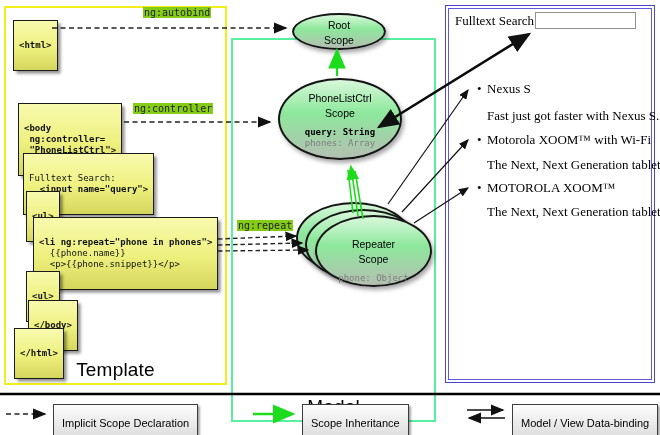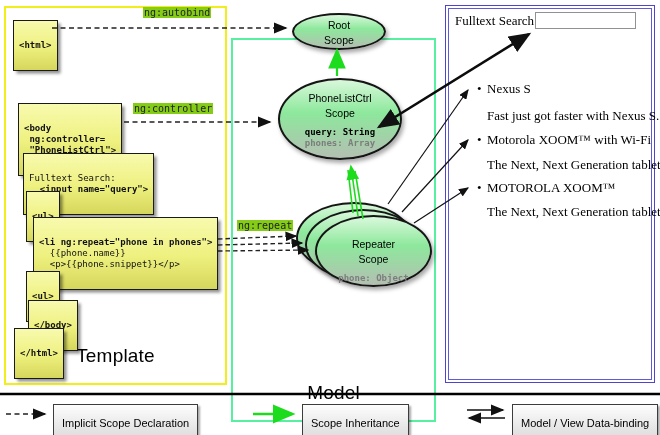--- a/index.html
+++ b/index.html
@@ -5,41 +5,41 @@
   html,body{margin:0;padding:0;background:#fff;}
   .stage{position:relative;width:660px;height:435px;background:#fff;
          font-family:"Liberation Sans",sans-serif;overflow:hidden;}
 
   
   .panel{position:absolute;background:transparent;}
   .panel-template{left:4px;top:6px;width:219px;height:375px;border:2px solid #f2ee1b;}
   .panel-model{left:231px;top:3px;width:201px;height:380px;border:2px solid #57efa0;margin-top:35px;}
   .panel-view{left:445px;top:5px;width:208px;height:376px;border:1px solid #4d44cf;}
   .panel-view .inner{position:absolute;inset:2px;border:1px solid #6059d8;}
-  .panel-label{position:absolute;bottom:16px;left:0;width:100%;text-align:center;
+  .panel-label{position:absolute;bottom:2px;left:0;width:100%;text-align:center;
                font-size:19px;color:#000;letter-spacing:0.2px;}
 
   
   .code-box{position:absolute;z-index:4;padding:19px 5px;
             background:linear-gradient(180deg,#f8faae 0%,#eef07e 55%,#d4d65c 100%);
             border:1.5px solid #1a1a1a;box-shadow:2.5px 2.5px 3px rgba(0,0,0,0.45);}
   .cl{font-family:"DejaVu Sans Mono",monospace;font-size:9px;line-height:11px;
       color:#111;white-space:pre;}
   .b{font-weight:bold;}
 
   
   .ng-label{position:absolute;z-index:5;font-family:"DejaVu Sans Mono",monospace;
             font-weight:normal;font-size:10px;color:#222;background:#84cc16;padding:0 1px;}
 
   
   .scope{position:absolute;z-index:3;border:2px solid #151515;border-radius:50%;
          background:linear-gradient(180deg,#d9f8db 0%,#8de89c 42%,#b4bfb2 100%);
          box-shadow:2px 3px 4px rgba(0,0,0,0.35);text-align:center;}
   .scope-title{font-size:10.5px;line-height:15px;color:#000;white-space:pre-line;}
-  .scope-prop{font-family:"DejaVu Sans Mono",monospace;font-size:9px;line-height:11px;font-weight:bold;}
+  .scope-prop{font-family:"DejaVu Sans Mono",monospace;font-size:9px;line-height:11px;}
   .prop-bold{font-weight:bold;color:#000;}
   .prop-dim{color:#7d7d7d;}
 
   
   .view-text{position:absolute;font-family:"Liberation Serif",serif;font-size:13px;
              color:#000;white-space:nowrap;}
   .bullet{display:inline-block;width:10px;color:#000;}
   .search-input{position:absolute;left:535px;top:12px;width:95px;height:15px;
                 border:1px solid #919191;background:#fff;font-size:11px;padding:0 2px;}
 

